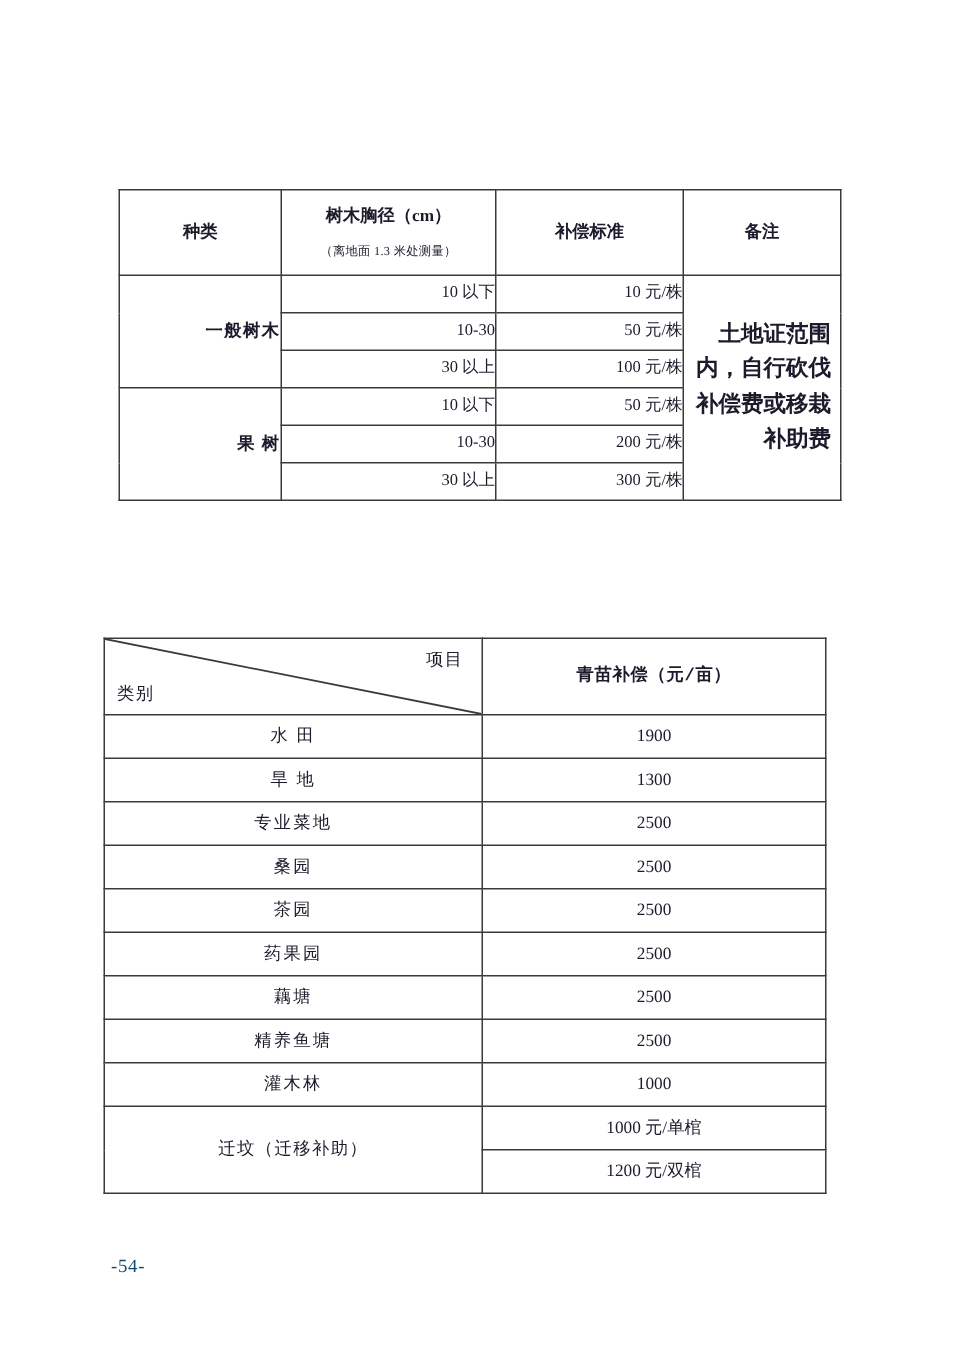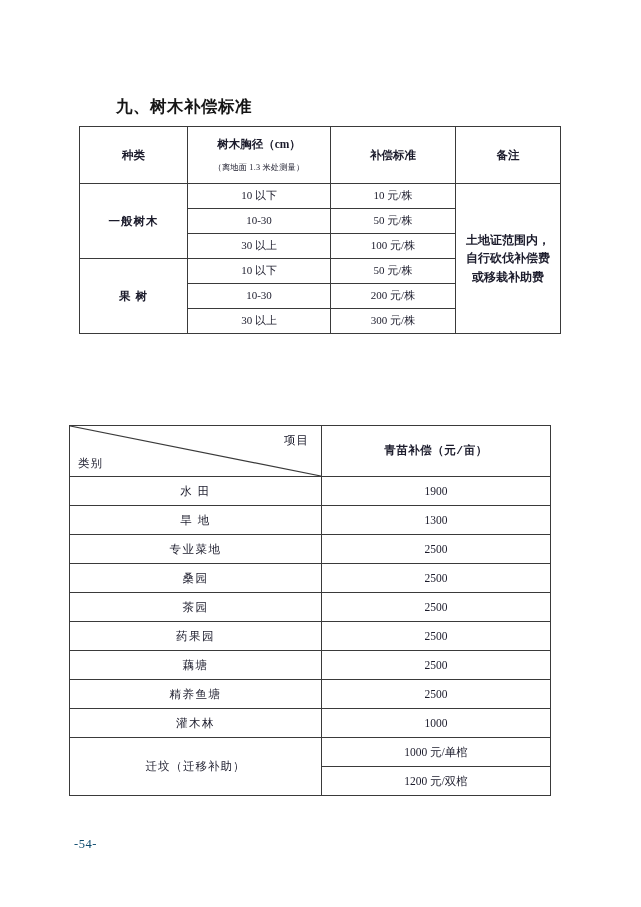--- a/index.html
+++ b/index.html
@@ -66,25 +66,25 @@
   #table-trees {
     left: 79px;
     top: 126px;
     width: 481px;
   }
   #table-trees col.c1 { width: 108px; }
   #table-trees col.c2 { width: 143px; }
   #table-trees col.c3 { width: 125px; }
   #table-trees col.c4 { width: 105px; }
   #table-trees tr.header-row td { height: 56px; }
-  #table-trees tr.body-row td { height: 24px; }
+  #table-trees tr.body-row td { height: 24px; text-align: right; }
   #table-trees td.remark-cell {
     line-height: 1.55;
     font-weight: bold;
-    font-size: 12px;
+    font-size: 15px;
     padding: 0 6px;
   }
   #table-trees td.group-cell {
     font-weight: bold;
     font-size: 11.5px;
     letter-spacing: 1px;
   }
 
   
   #table-crops {
@@ -145,21 +145,20 @@
     color: #0c4a6e;
     font-family: "Liberation Serif", "DejaVu Serif", serif;
     letter-spacing: 0.5px;
   }
 </style>
 </head>
 <body>
 
 <div id="page">
 
-  <div class="section-heading" id="heading-nine">九、树木补偿标准</div>
 
   <table class="doc-table" id="table-trees">
     <colgroup>
       <col class="c1">
         <col class="c2">
         <col class="c3">
         <col class="c4">
     </colgroup>
     <tbody>
       <tr class="header-row">

